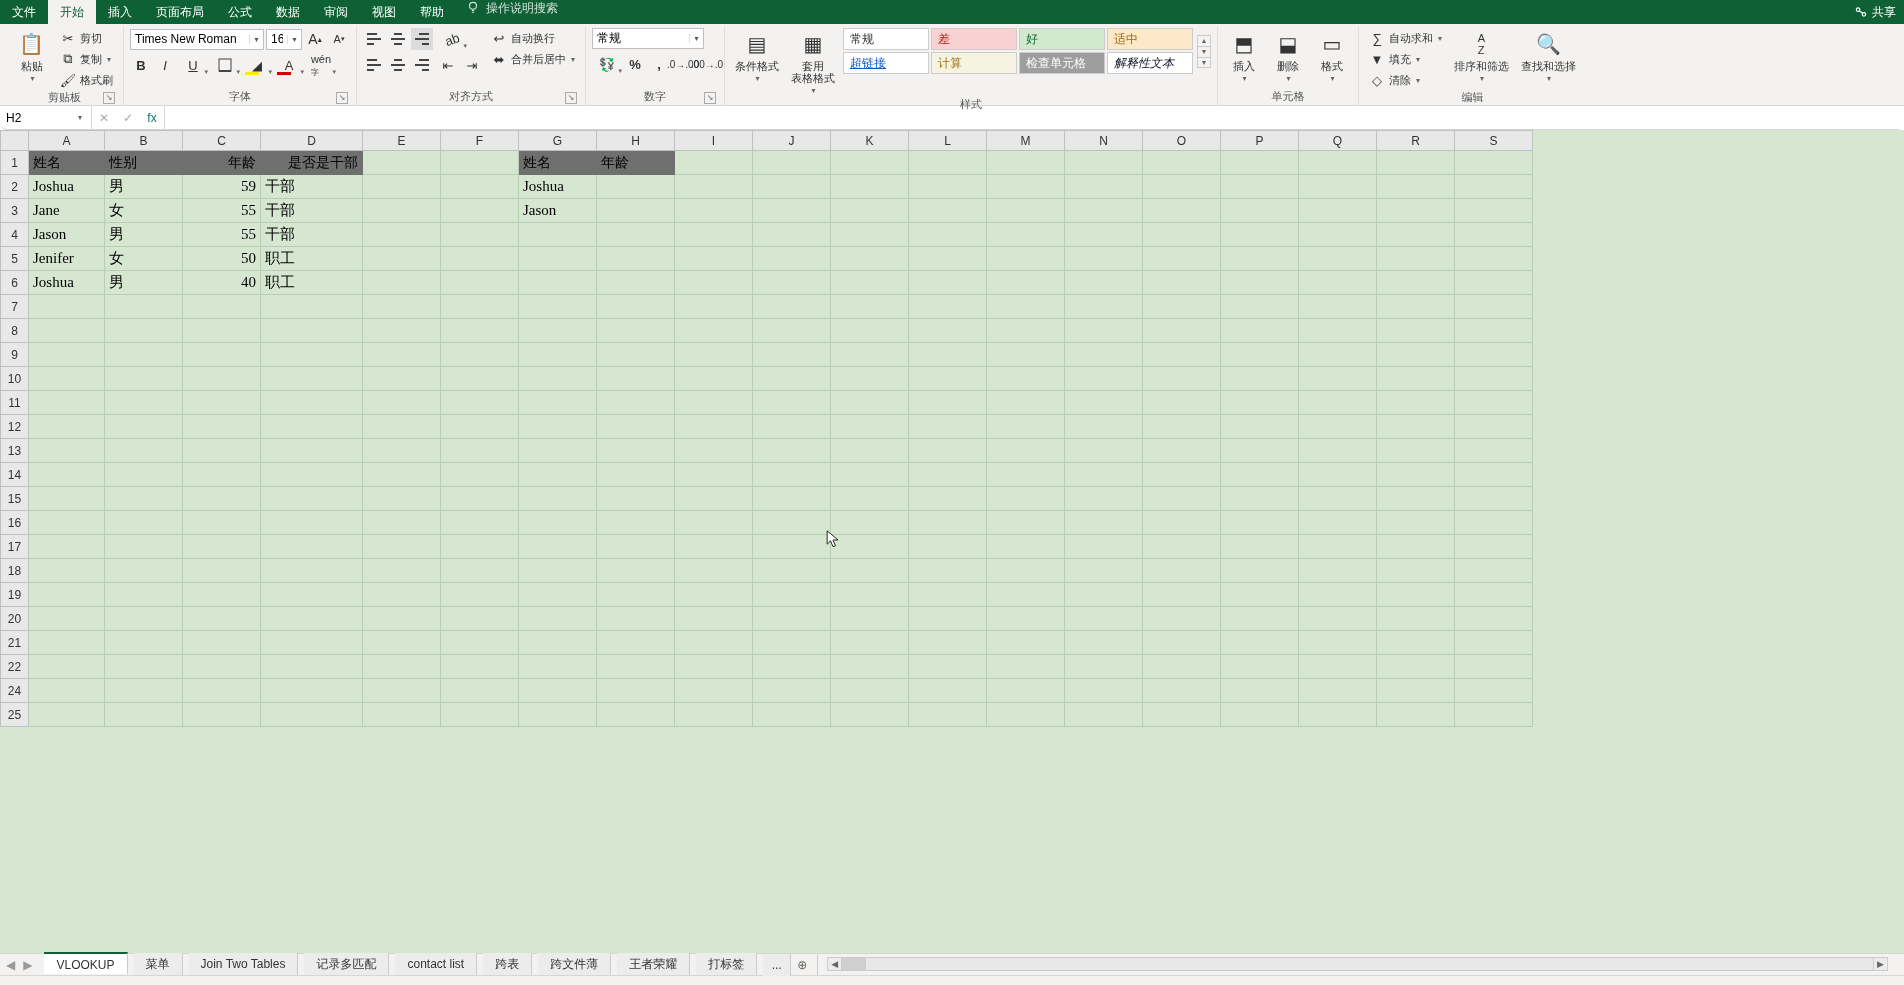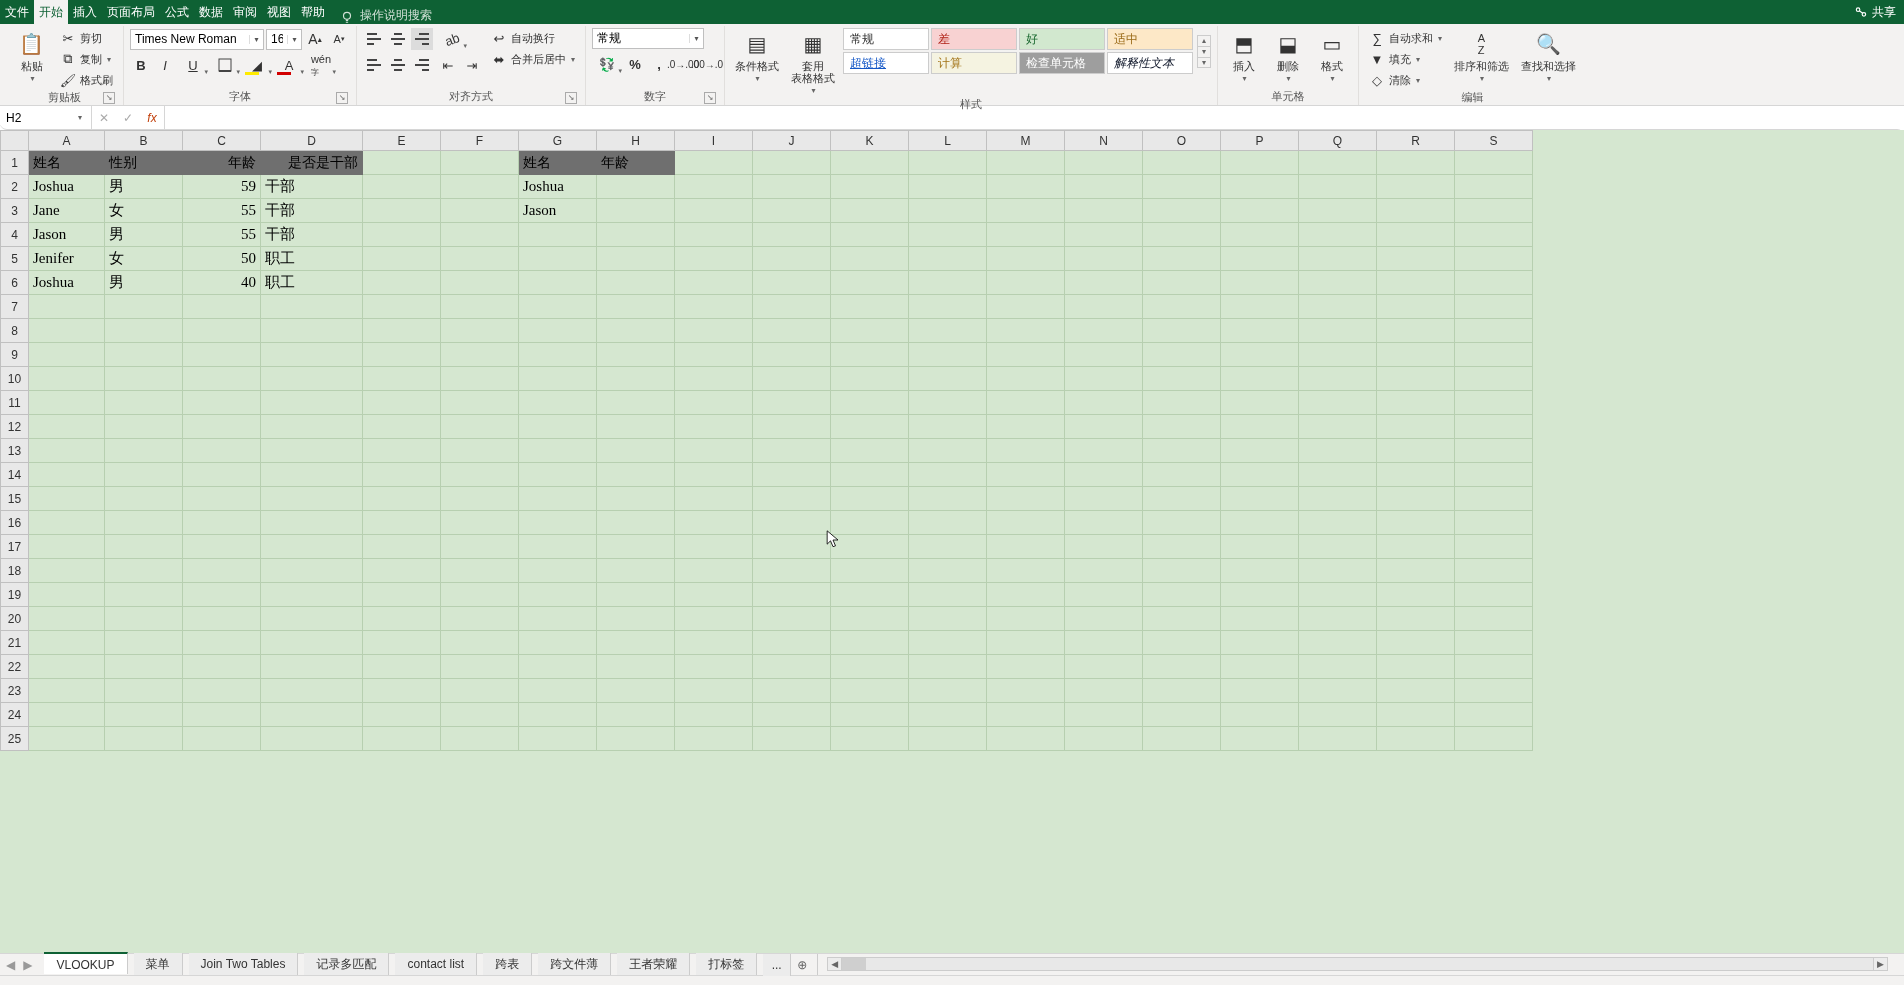--- a/index.html
+++ b/index.html
@@ -1,22 +1,22 @@
 <!DOCTYPE html>
 <html><head>
 <meta charset="utf-8">
 <style>
 * { margin: 0; padding: 0; box-sizing: border-box; font-family: "Microsoft YaHei", Arial, sans-serif; }
 body { background: #fff; overflow: hidden; user-select: none; }
 
 
 .ribbon-tabs { background: #0e6134; height: 24px; display: flex; align-items: stretch; color: #fff; font-size: 12px; position: relative; }
-.ribbon-tab { padding: 0 5px; display: flex; align-items: center; cursor: pointer; text-align: right; }
+.ribbon-tab { padding: 0 12px; display: flex; align-items: center; cursor: pointer; text-align: right; }
 .ribbon-tab.active { background: #f3f2f1; color: #0e6134; }
-.tell-me { display: flex; align-items: flex-end; gap: 6px; margin-left: 10px; color: #d0e0d5; font-size: 12px; }
+.tell-me { display: flex; align-items: flex-start; gap: 6px; margin-left: 10px; color: #d0e0d5; font-size: 12px; }
 .bulb-icon { width: 14px; height: 14px; }
 .share-btn { position: absolute; right: 8px; top: 0; height: 24px; display: flex; align-items: center; gap: 4px; color: #fff; font-size: 12px; }
 
 
 .ribbon { background: #f3f2f1; height: 82px; border-bottom: 1px solid #d6d6d6; display: flex; padding: 2px 6px 0 6px; }
 .group { border-right: 1px solid #e1dfdd; padding: 0 6px; display: flex; flex-direction: column; position: relative; }
 .group-body { flex: 1; display: flex; align-items: flex-start; gap: 4px; padding-top: 2px; }
 .group-label { text-align: center; font-size: 11px; color: #555; height: 16px; line-height: 14px; position: relative; }
 .group-label .dialog-launcher { position: absolute; right: 2px; bottom: 1px; width: 12px; height: 12px; border: 1px solid #aaa; font-size: 8px; line-height: 10px; color: #666; }
 
@@ -54,21 +54,21 @@
 .gal-ctrl div { width:14px; height:11px; font-size:8px; text-align:center; color:#666; border:1px solid #ccc; border-bottom:none; cursor:pointer; }
 .gal-ctrl div:last-child{border-bottom:1px solid #ccc;}
 
 
 .fbar { height: 24px; background: #fff; border-bottom: 1px solid #d6d6d6; display: flex; align-items: stretch; border-radius: 7px; }
 .name-box { width: 92px; border-right: 1px solid #d6d6d6; display: flex; align-items: center; }
 .name-box input { border: none; outline: none; width: 72px; font-size: 12px; padding: 0 6px; }
 .name-box .arrow { width: 16px; text-align: center; font-size: 8px; color: #666; cursor: pointer; }
 .fx-btns { display: flex; align-items: center; border-right: 1px solid #d6d6d6; }
 .fx-btns .b { width: 24px; text-align: center; font-size: 12px; color: #aaa; }
-.fx-btns .fx { font-style: italic; color: #c2410c; }
+.fx-btns .fx { color: #0f766e; }
 .formula-input { flex: 1; border: none; outline: none; font-size: 12px; padding: 0 6px; }
 
 
 .grid-wrap { position: relative; background: #d5e7d0; height: calc(100vh - 24px - 82px - 24px - 22px - 10px); overflow: hidden; }
 .grid { table-layout: fixed; border-collapse: collapse; }
 .grid th, .grid td { border: 1px solid #b7cfb0; font-size: 12px; font-weight: normal; }
 .grid thead th { background: #e8e8e8; height: 20px; color: #333; border-color:#c0c0c0; }
 .grid thead th.corner { width: 28px; background: #e8e8e8; }
 .grid tbody th { background: #e8e8e8; width: 28px; text-align: center; color: #333; border-color:#c0c0c0; }
 .grid td { background: #d5e7d0; height: 24px; padding: 0 4px; text-align: left; vertical-align: middle; font-family: "Times New Roman", serif; font-size: 15px; }
@@ -930,42 +930,20 @@
           <td></td>
           <td></td>
           <td></td>
           <td></td>
           <td></td>
           <td></td>
           <td></td>
           <td></td>
         </tr>
         <tr>
-          <th>23</th>
-          <td></td>
-          <td></td>
-          <td></td>
-          <td></td>
-          <td></td>
-          <td></td>
-          <td></td>
-          <td></td>
-          <td></td>
-          <td></td>
-          <td></td>
-          <td></td>
-          <td></td>
-          <td></td>
-          <td></td>
-          <td></td>
-          <td></td>
-          <td></td>
-          <td></td>
-        </tr>
-        <tr>
           <th>24</th>
           <td></td>
           <td></td>
           <td></td>
           <td></td>
           <td></td>
           <td></td>
           <td></td>
           <td></td>
           <td></td>

